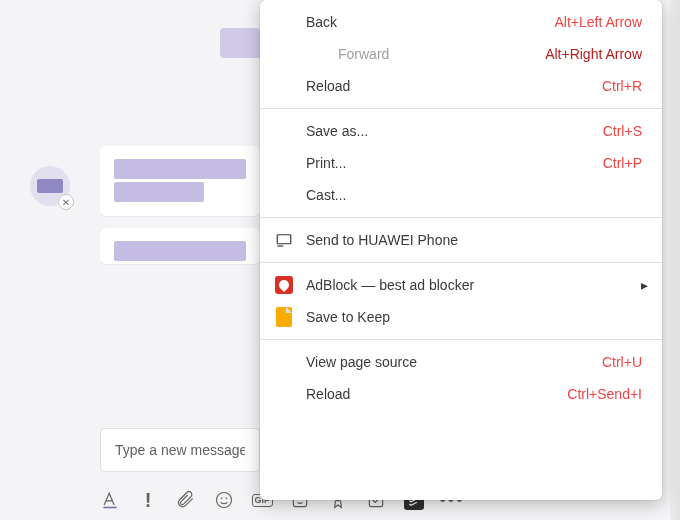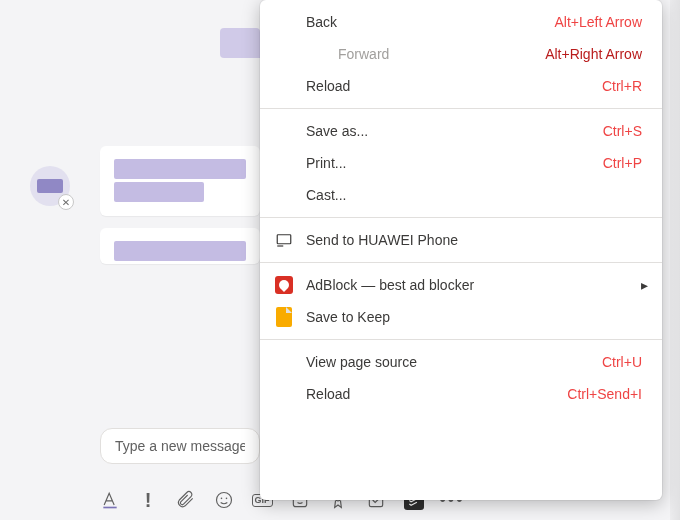--- a/index.html
+++ b/index.html
@@ -80,23 +80,23 @@
       top: 126px; left: 352px;
       width: 128px; height: 58px;
       pointer-events: none;
     }
 
     
     .compose {
       position: absolute;
       left: 100px; right: 420px;
       top: 428px;
-      height: 36px;
+      height: 44px;
       background: #ffffff;
-      border-radius: 12px;
+      border-radius: 4px;
       border: 1px solid #e1dfdd;
       display: flex; align-items: center;
       padding: 0 14px;
       color: #616161;
       width: 160px;
     }
     .compose-placeholder { white-space: nowrap; overflow: hidden; }
 
     
     .toolbar {

